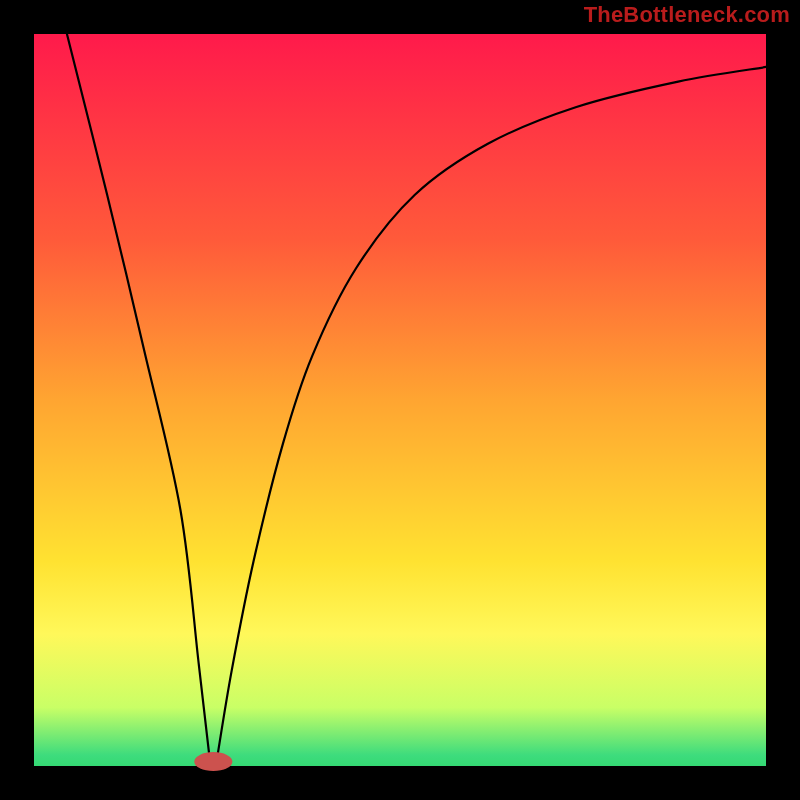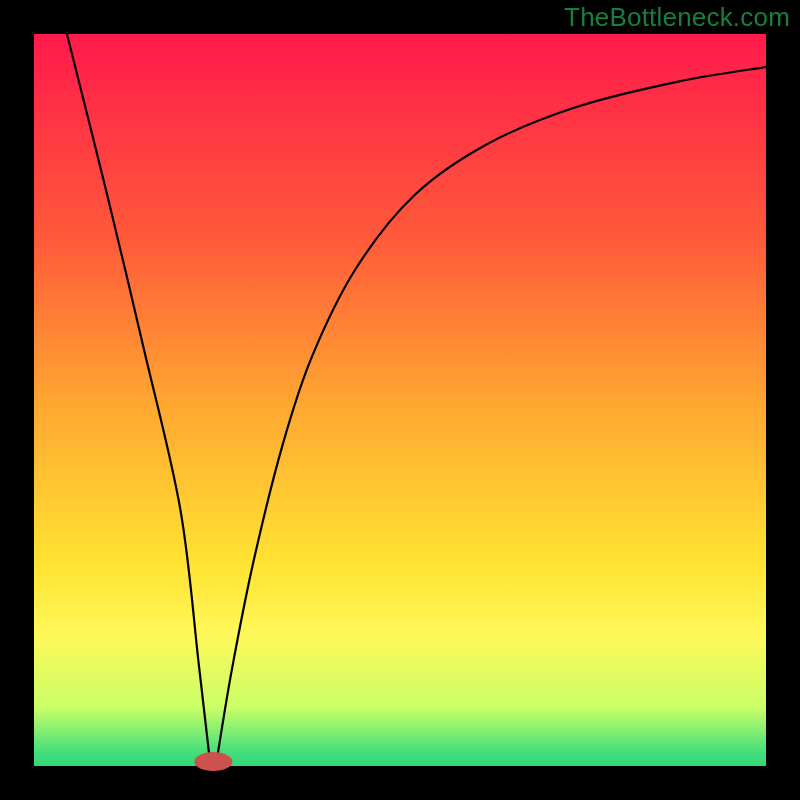--- a/index.html
+++ b/index.html
@@ -13,23 +13,23 @@
   }
   .container {
     position: relative;
     width: 800px;
     height: 800px;
   }
   .watermark {
     position: absolute;
     top: 2px;
     right: 10px;
-    color: #15803d;
-    font-size: 26px;
-    font-weight: 400;
+    color: #b91c1c;
+    font-size: 22px;
+    font-weight: 700;
     letter-spacing: 0.2px;
     z-index: 60;
     user-select: none;
   }
   svg.chart {
     display: block;
     width: 800px;
     height: 800px;
   }
   .curve {

